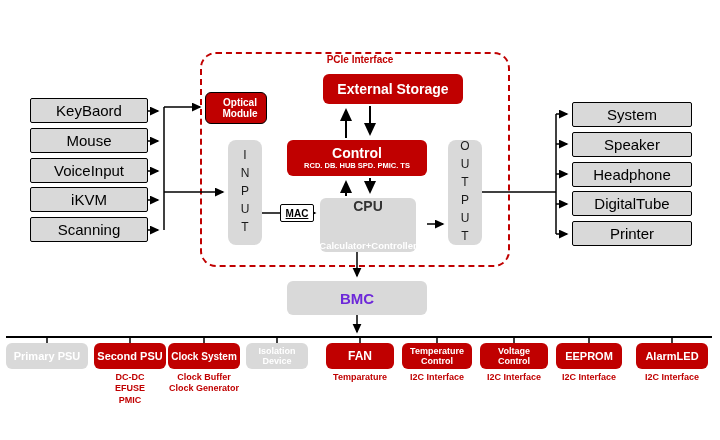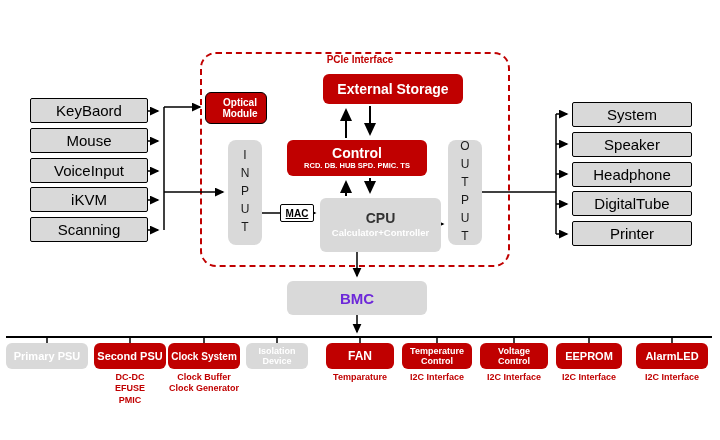--- a/index.html
+++ b/index.html
@@ -39,21 +39,21 @@
   }
   .vbox{width:34px;height:105px;border-radius:8px;font-size:12px;color:#1a1a1a;}
   .vtext{writing-mode:vertical-rl;text-orientation:upright;letter-spacing:4px;}
   .inputbox{left:228px;top:140px;}
   .outputbox{left:448px;top:140px;}
   .macbox{
     left:280px;top:204px;width:34px;height:18px;background:#fff;border:1px solid #000;
     display:flex;align-items:center;justify-content:center;
     font-size:10px;font-weight:bold;color:#000;z-index:3;border-radius:2px;text-decoration:underline;
   }
-  .cpubox{left:320px;top:198px;width:121px;height:54px;}
+  .cpubox{left:320px;top:198px;width:96px;height:54px;justify-content:space-between;}
   .cpubox .ttl{font-size:14px;font-weight:bold;color:#333;line-height:1.2;}
   .cpubox .sub{font-size:9.5px;font-weight:bold;color:#fff;line-height:1.3;}
   .bmcbox{left:287px;top:281px;width:140px;height:34px;color:#6d28d9;font-weight:bold;font-size:15px;}
   .bbox{
     top:343px;height:26px;border-radius:6px;z-index:2;
     display:flex;align-items:center;justify-content:center;text-align:center;
     font-weight:bold;color:#fff;
   }
   .bbox.red{background:#C00000;}
   .bbox.gray{background:#D9D9D9;}

